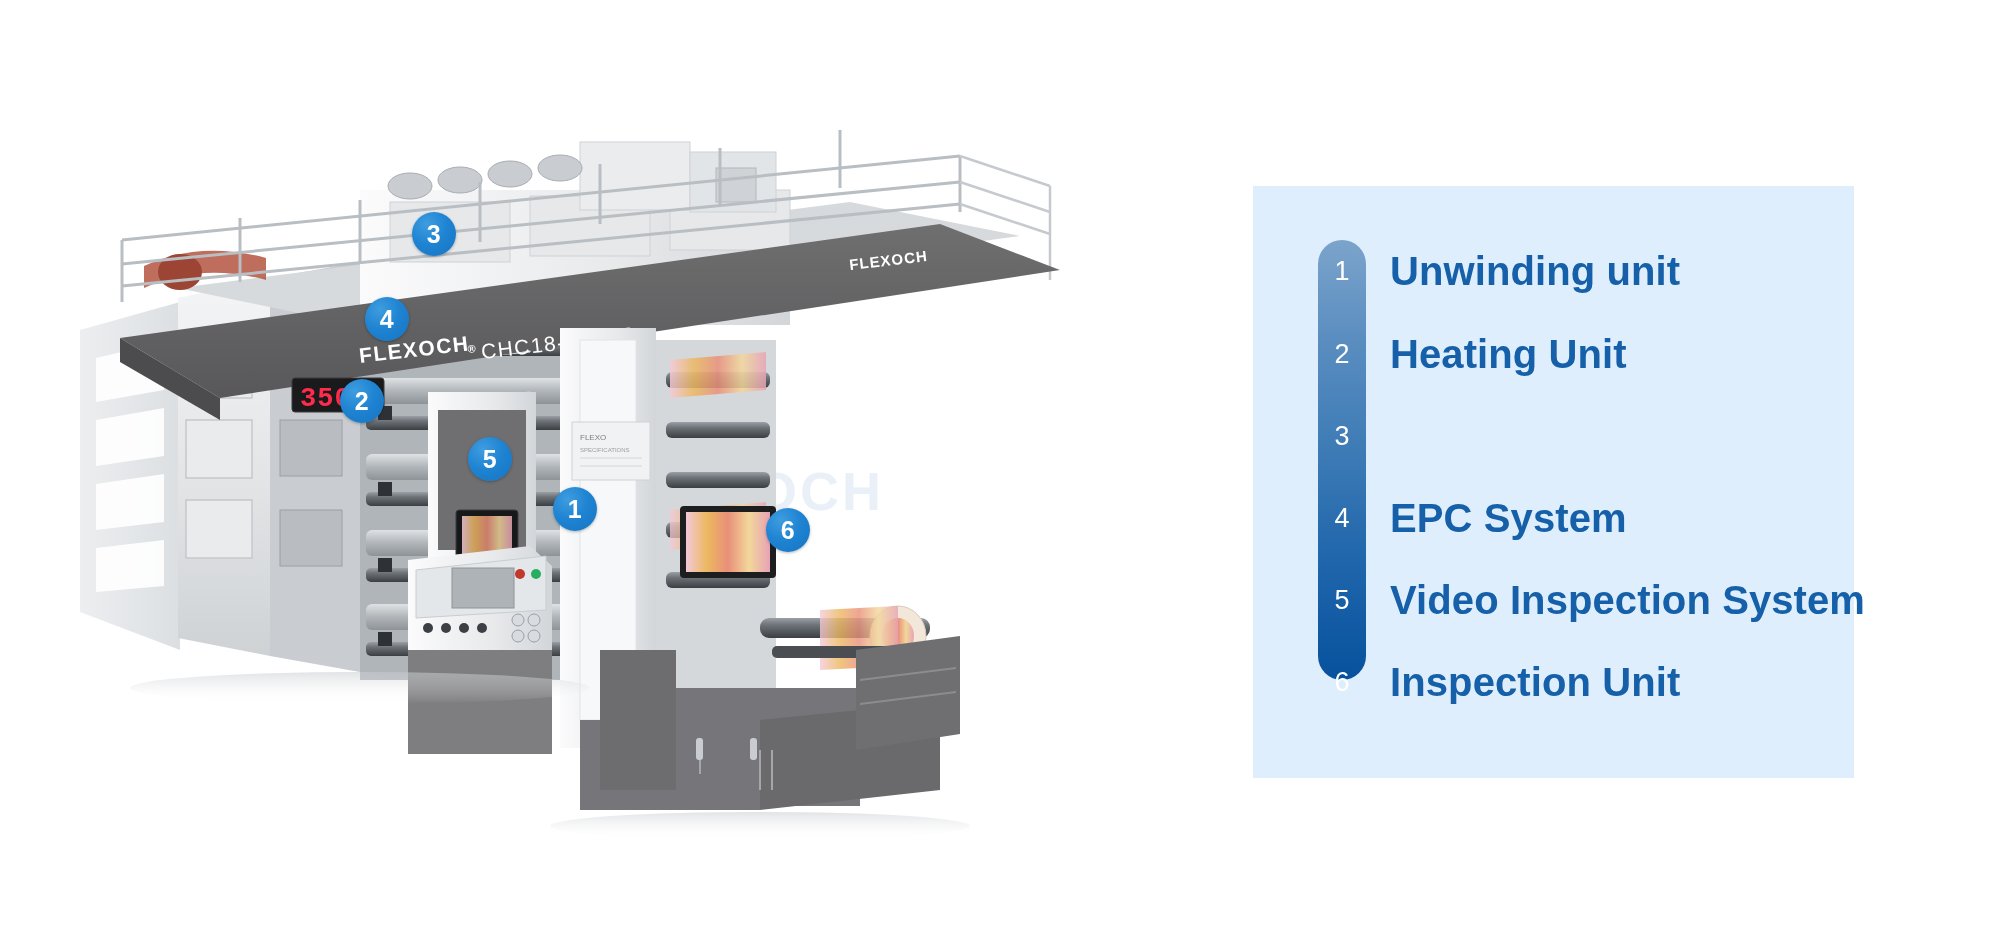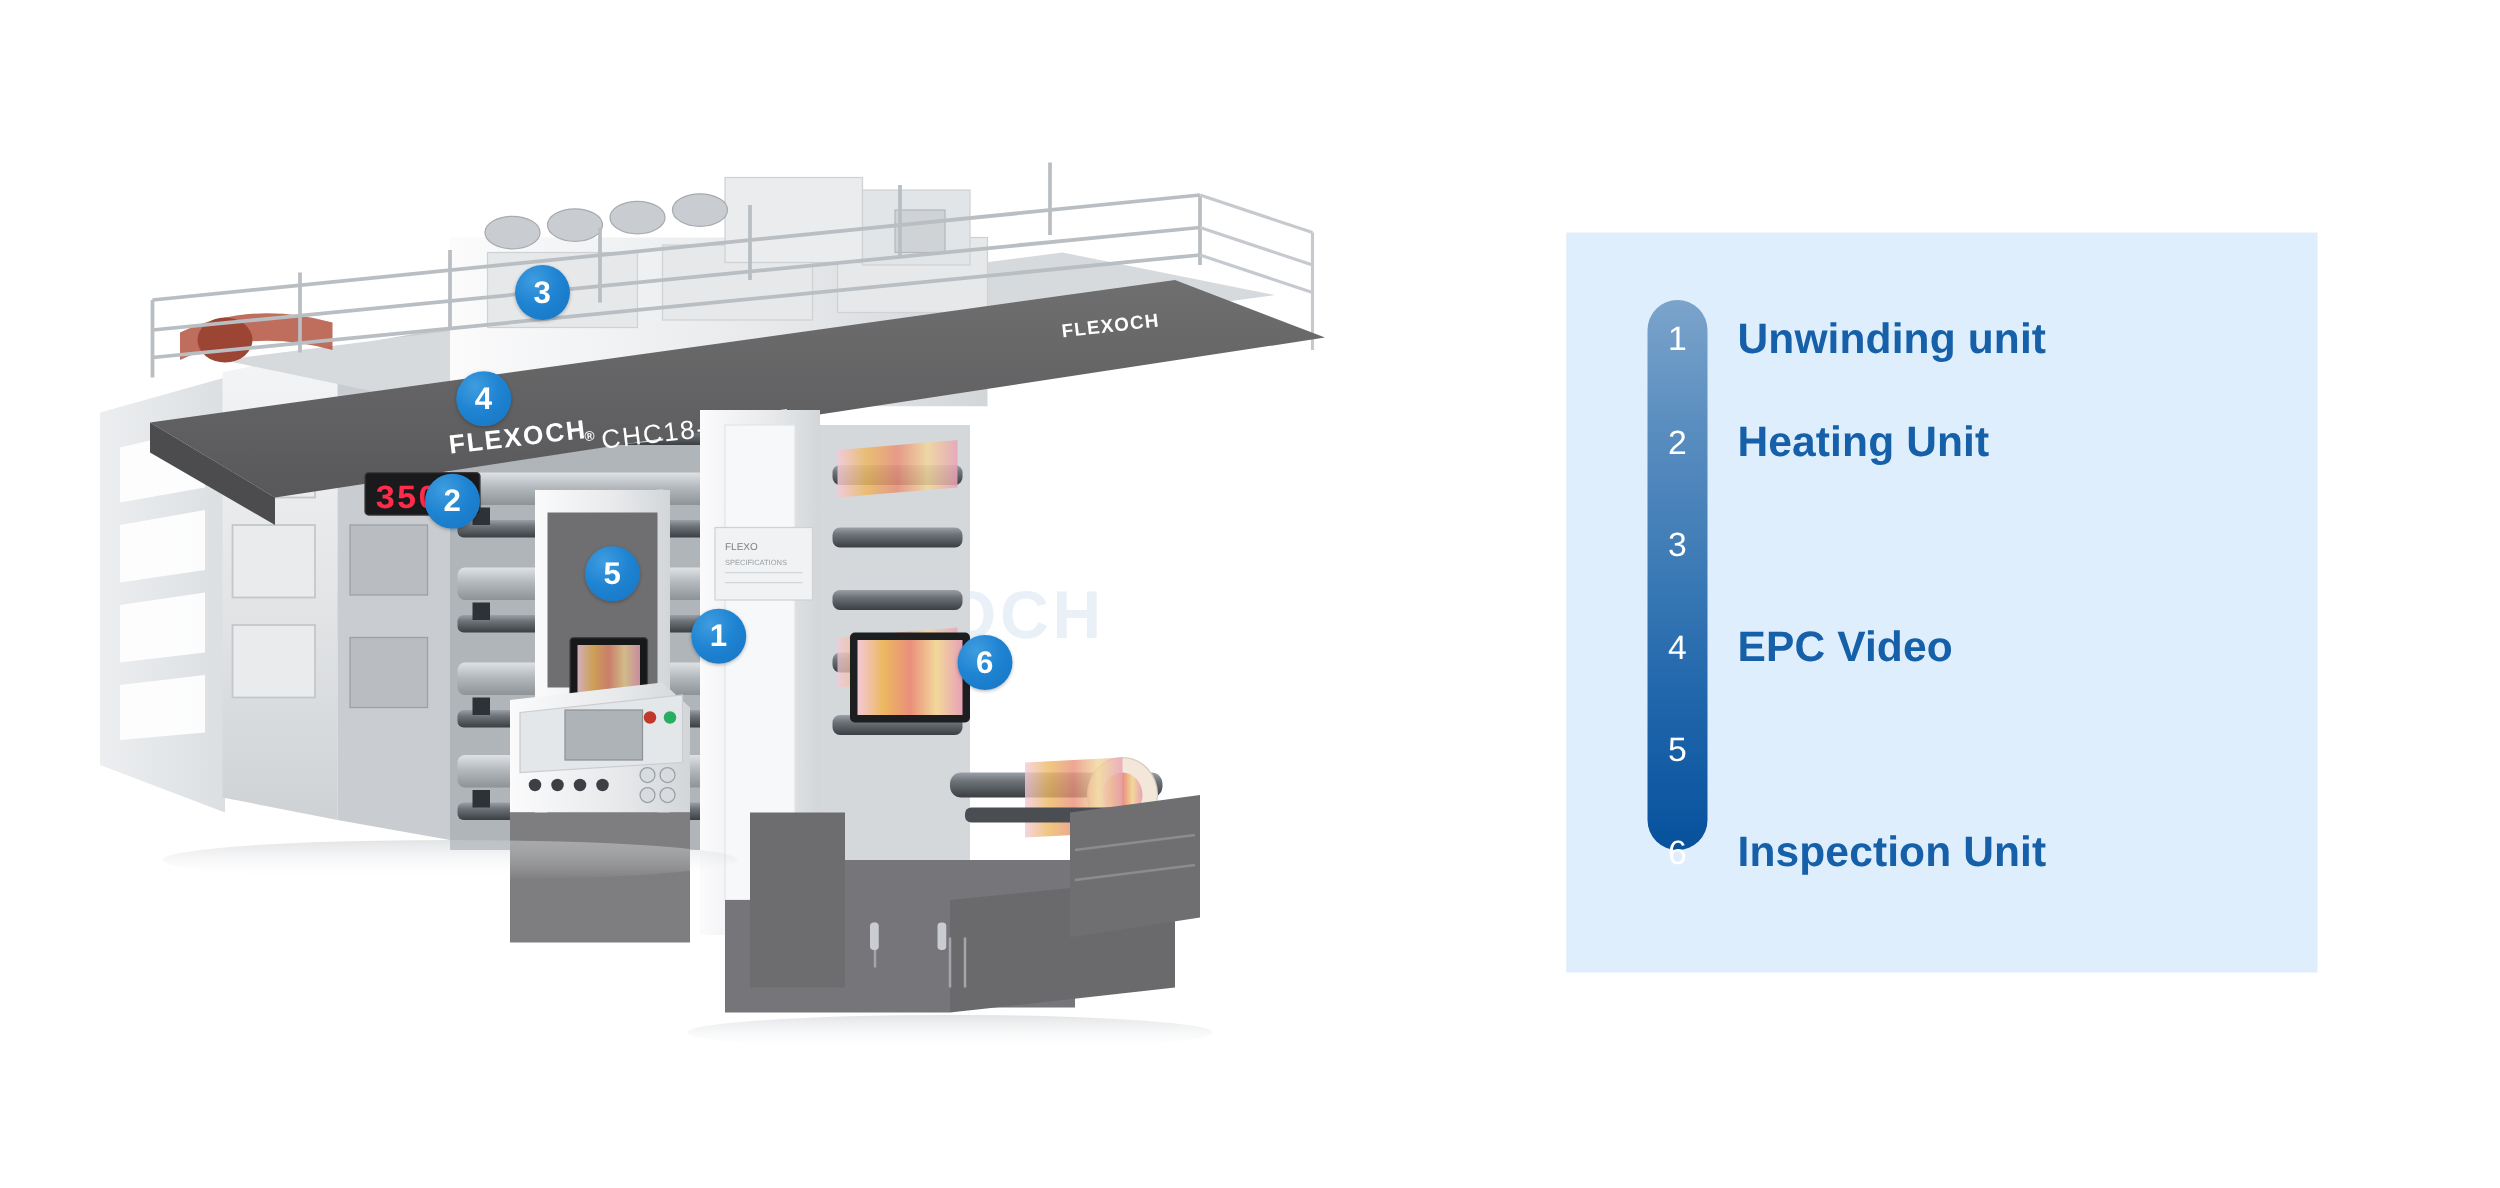--- a/index.html
+++ b/index.html
@@ -69,21 +69,21 @@
     text-align: center;
     color: #ffffff;
     font-size: 27px;
     font-weight: 400;
     font-family: "Liberation Sans", sans-serif;
   }
   .legend-label {
     position: absolute;
     left: 137px;
     color: #1560a8;
-    font-size: 34px;
+    font-size: 40px;
     font-weight: 600;
     letter-spacing: .1px;
     white-space: nowrap;
     font-family: "Liberation Sans", sans-serif;
   }
 </style>
 </head>
 <body>
 
 <div id="stage">
@@ -333,24 +333,25 @@
     </div>
     <div class="legend-row" style="top:137px;">
       <span class="legend-num">2</span>
       <span class="legend-label">Heating Unit</span>
     </div>
     <div class="legend-row" style="top:219px;">
       <span class="legend-num">3</span>
     </div>
     <div class="legend-row" style="top:301px;">
       <span class="legend-num">4</span>
-      <span class="legend-label">EPC Video</span>
+      <span class="legend-label">EPC System</span>
     </div>
     <div class="legend-row" style="top:383px;">
       <span class="legend-num">5</span>
+      <span class="legend-label">Video Inspection System</span>
     </div>
     <div class="legend-row" style="top:465px;">
       <span class="legend-num">6</span>
       <span class="legend-label">Inspection Unit</span>
     </div>
   </div>
 
 </div>
 
 </body></html>

